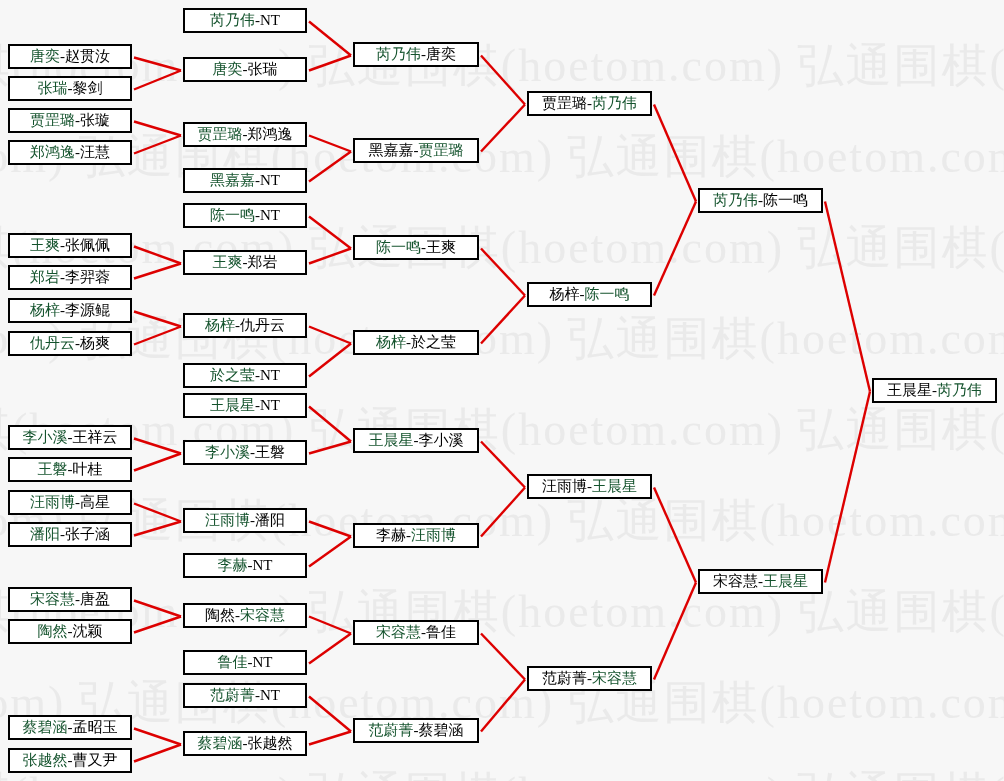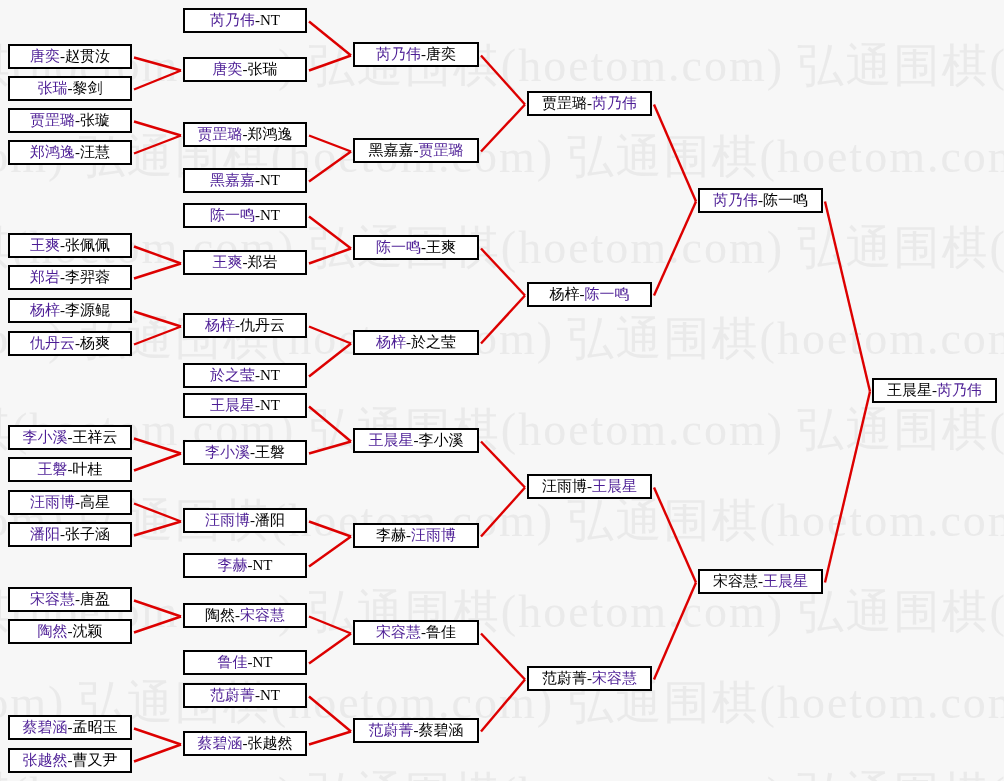--- a/index.html
+++ b/index.html
@@ -4,21 +4,21 @@
 <style>
   html,body{margin:0;padding:0;background:#f7f7f7;}
   #stage{position:relative;width:1004px;height:781px;overflow:hidden;background:#f7f7f7;
          font-family:"Liberation Serif","DejaVu Serif",serif;}
   .wm-row{position:absolute;z-index:0;white-space:nowrap;font-size:46px;color:#eaeaea;
           letter-spacing:2px;user-select:none;}
   #wires{position:absolute;left:0;top:0;width:1004px;height:781px;z-index:1;}
   .match{position:absolute;z-index:2;background:#ffffff;border:2px solid #000;
          display:flex;align-items:center;justify-content:center;
          font-size:15px;line-height:21px;white-space:nowrap;color:#000;}
-  .match .red{color:#4c1d95;}
+  .match .red{color:#14532d;}
 </style>
 </head>
 <body>
 
 <div id="stage">
     <div class="wm-row" style="top: 35px; left: -180px;">弘通围棋(hoetom.com)  弘通围棋(hoetom.com)  弘通围棋(hoetom.com)  </div>
     <div class="wm-row" style="top: 126px; left: -410px;">弘通围棋(hoetom.com)  弘通围棋(hoetom.com)  弘通围棋(hoetom.com)  </div>
     <div class="wm-row" style="top: 217px; left: -180px;">弘通围棋(hoetom.com)  弘通围棋(hoetom.com)  弘通围棋(hoetom.com)  </div>
     <div class="wm-row" style="top: 308px; left: -410px;">弘通围棋(hoetom.com)  弘通围棋(hoetom.com)  弘通围棋(hoetom.com)  </div>
     <div class="wm-row" style="top: 399px; left: -180px;">弘通围棋(hoetom.com)  弘通围棋(hoetom.com)  弘通围棋(hoetom.com)  </div>

